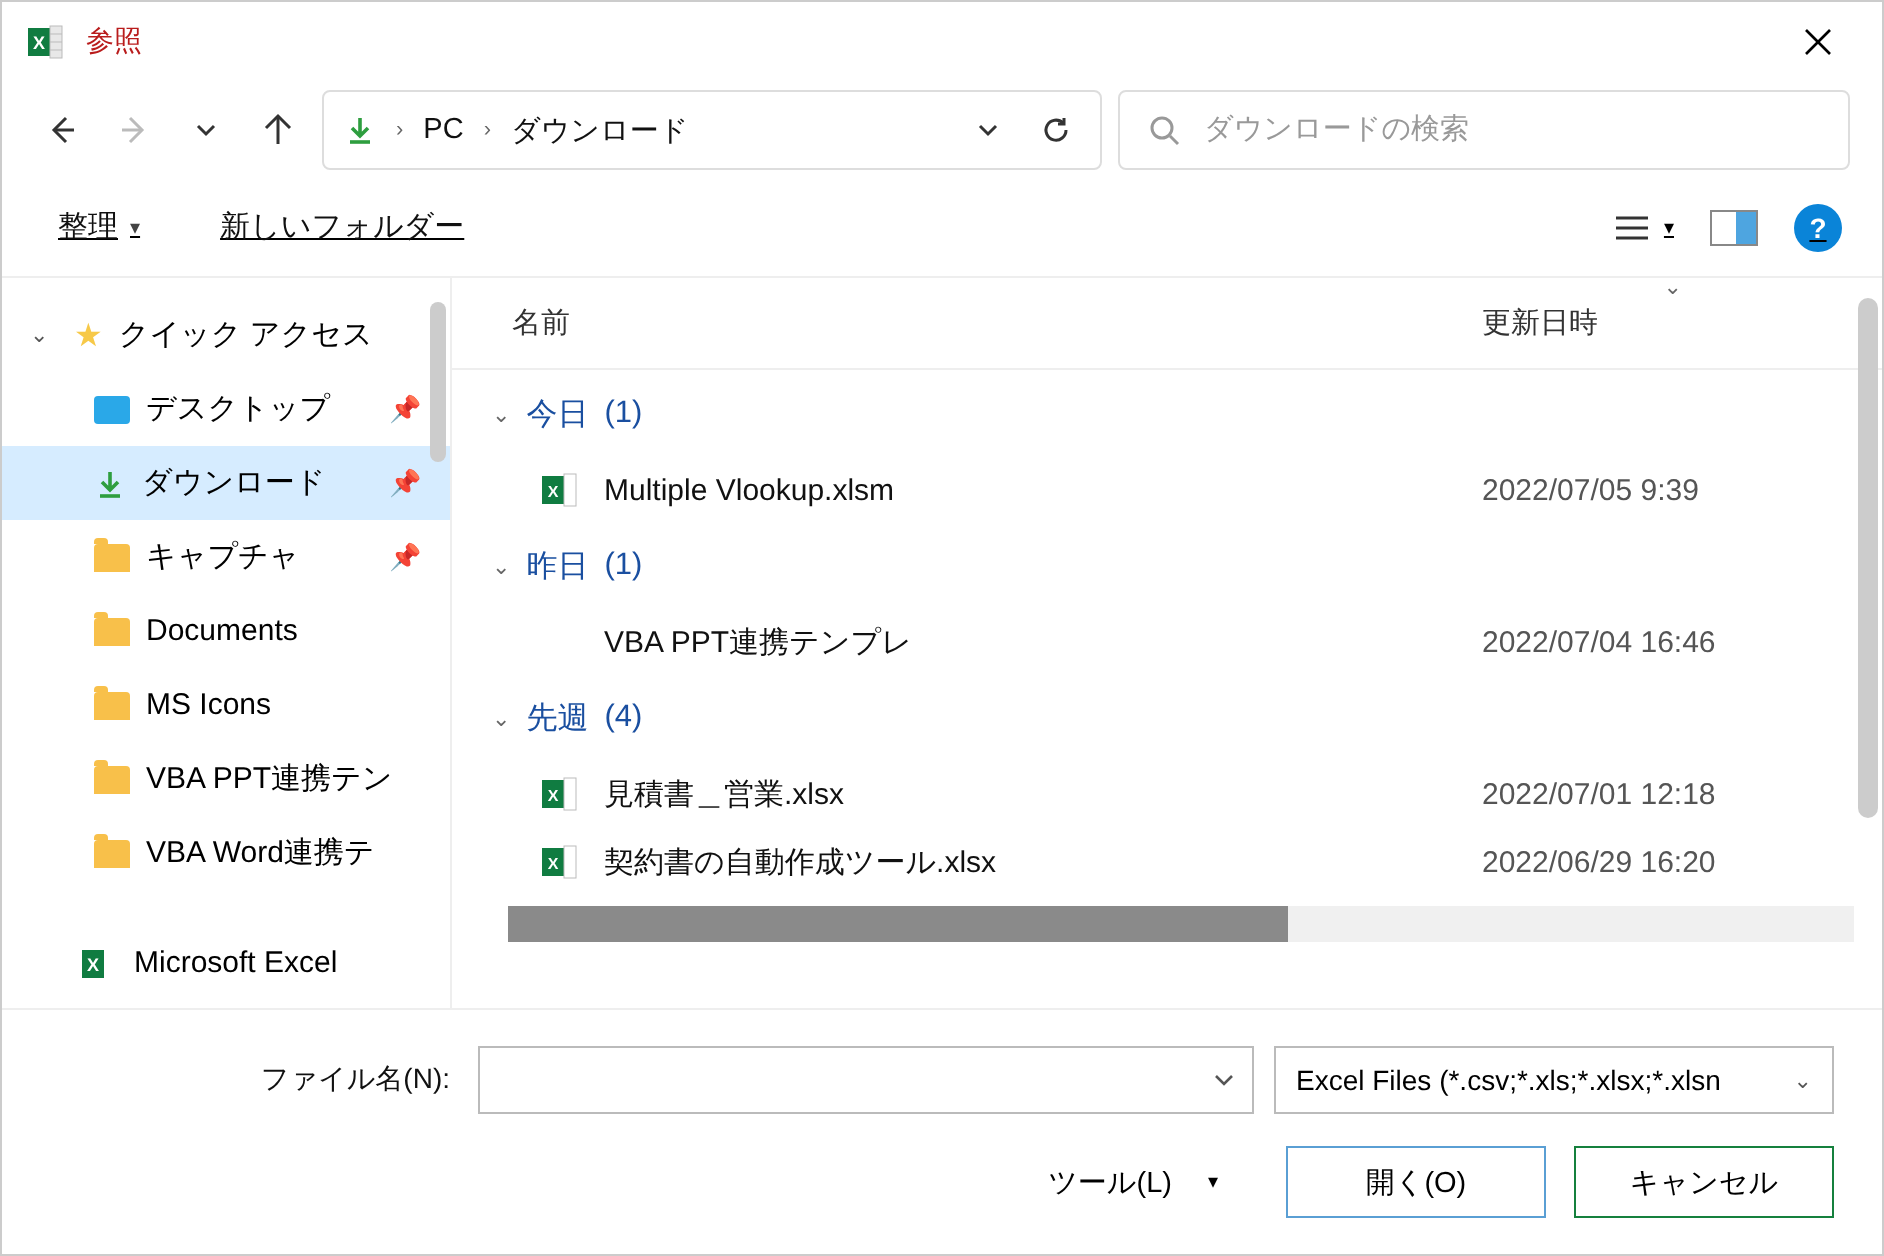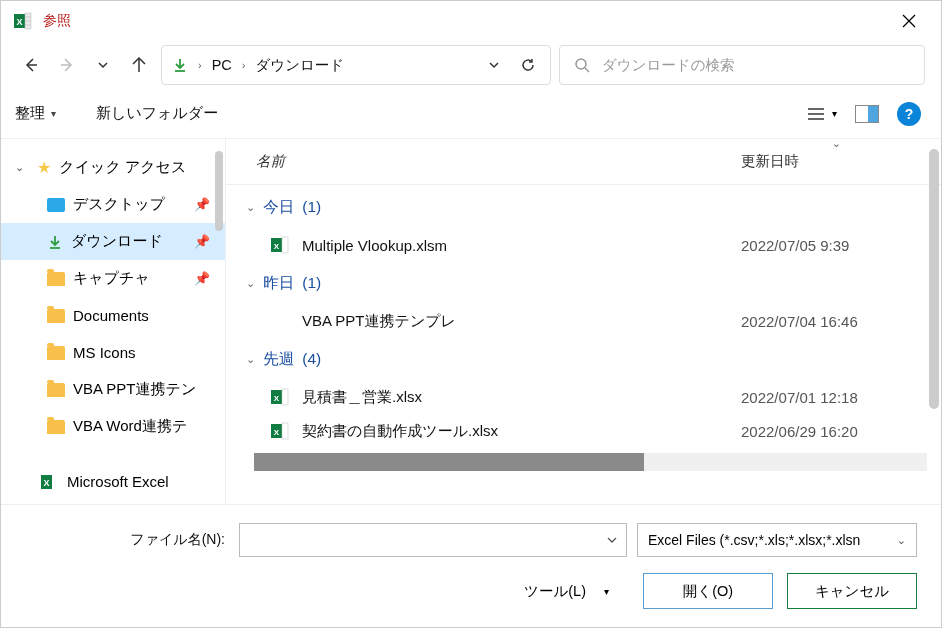--- a/index.html
+++ b/index.html
@@ -17,21 +17,21 @@
 .addressbar { flex: 0 0 390px; height: 40px; border: 1px solid #ddd; border-radius: 4px; display:flex; align-items:center; padding: 0 10px; gap: 10px; }
 .addressbar .dl-icon { color:#4caf50; }
 .addressbar .crumb { font-size: 14.5px; color:#111; }
 .addressbar .sep { color:#666; font-size: 11px; }
 .addressbar .spacer { flex:1; }
 .addressbar .chev, .addressbar .refresh { width:24px; display:flex; justify-content:center; color:#333; }
 .searchbox { flex: 1; height: 40px; border: 1px solid #ddd; border-radius: 4px; display:flex; align-items:center; padding: 0 14px; gap: 12px; color:#888; }
 .searchbox input { border:none; outline:none; font-size:14.5px; flex:1; color:#14532d; }
 .searchbox input::placeholder { color:#999; }
 
-.toolbar { height: 50px; display:flex; align-items:center; padding: 0 20px 0 14px; border-bottom: 1px solid #eee; }
+.toolbar { height: 50px; display:flex; align-items:center; padding: 0 20px 0 28px; border-bottom: 1px solid #eee; text-decoration: underline; }
 .toolbar .organize { font-size: 15px; color:#111; margin-right: 6px; }
 .toolbar .carat { font-size:10px; color:#444; margin-right: 40px; }
 .toolbar .newfolder { font-size: 15px; color:#111; }
 .toolbar .right { margin-left:auto; display:flex; align-items:center; gap: 18px; }
 .toolbar .viewbtn { display:flex; align-items:center; gap:6px; }
 .toolbar .preview { width:24px; height:18px; border:1px solid #888; position:relative; }
 .toolbar .preview::after { content:''; position:absolute; right:0; top:0; bottom:0; width:10px; background:#4ea5e0; }
 .toolbar .help { width:24px; height:24px; border-radius:50%; background:#0a84d8; color:#fff; display:flex; align-items:center; justify-content:center; font-size:14px; font-weight:bold; }
 
 .body { flex:1; display:flex; overflow:hidden; }
@@ -47,21 +47,21 @@
 .tree-item .folder-ic { width:18px; height:14px; background:#f8c04a; border-radius:2px 2px 0 0; position:relative; }
 .tree-item .folder-ic::before { content:''; position:absolute; top:-3px; left:0; width:7px; height:3px; background:#f8c04a; border-radius:2px 2px 0 0; }
 .tree-item .desktop-ic { width:18px; height:14px; background:#2aa8e8; border-radius:2px; }
 .tree-item .dl-ic { color:#4caf50; font-size:16px; }
 .tree-item .excel-ic { width:18px; height:18px; }
 .tree-item .pin { margin-left:auto; margin-right:14px; color:#888; font-size:13px; }
 .tree-item .label { white-space:nowrap; overflow:hidden; text-overflow:ellipsis; flex:1; }
 
 .filearea { flex:1; display:flex; flex-direction:column; position:relative; overflow:hidden; }
 .columns { height: 46px; display:flex; align-items:center; border-bottom: 1px solid #eee; padding-left: 30px; color:#333; font-size:14.5px; position:relative; }
-.columns .col-name { flex:1;font-style:italic; }
+.columns .col-name { flex:1; }
 .columns .col-date { width: 200px; }
 .columns .sort-arrow { position:absolute; right:100px; top:-2px; color:#666; font-size:11px; }
 .filelist { flex:1; overflow:hidden; padding: 4px 0 0 14px; }
 .group { display:flex; align-items:center; gap:8px; height:36px; color:#1a4fa0; font-size:15.5px; padding-left:6px; }
 .group .gchev { font-size:11px; color:#666; }
 .group .count { color:#1a4fa0; }
 .file-row { display:flex; align-items:center; height:40px; padding-left: 30px; gap: 12px; font-size:15px; }
 .file-row .fic { width:20px; height:20px; display:flex; align-items:center; justify-content:center; }
 .file-row .fname { flex:1; color:#111; }
 .file-row .fdate { width:200px; color:#555; }

